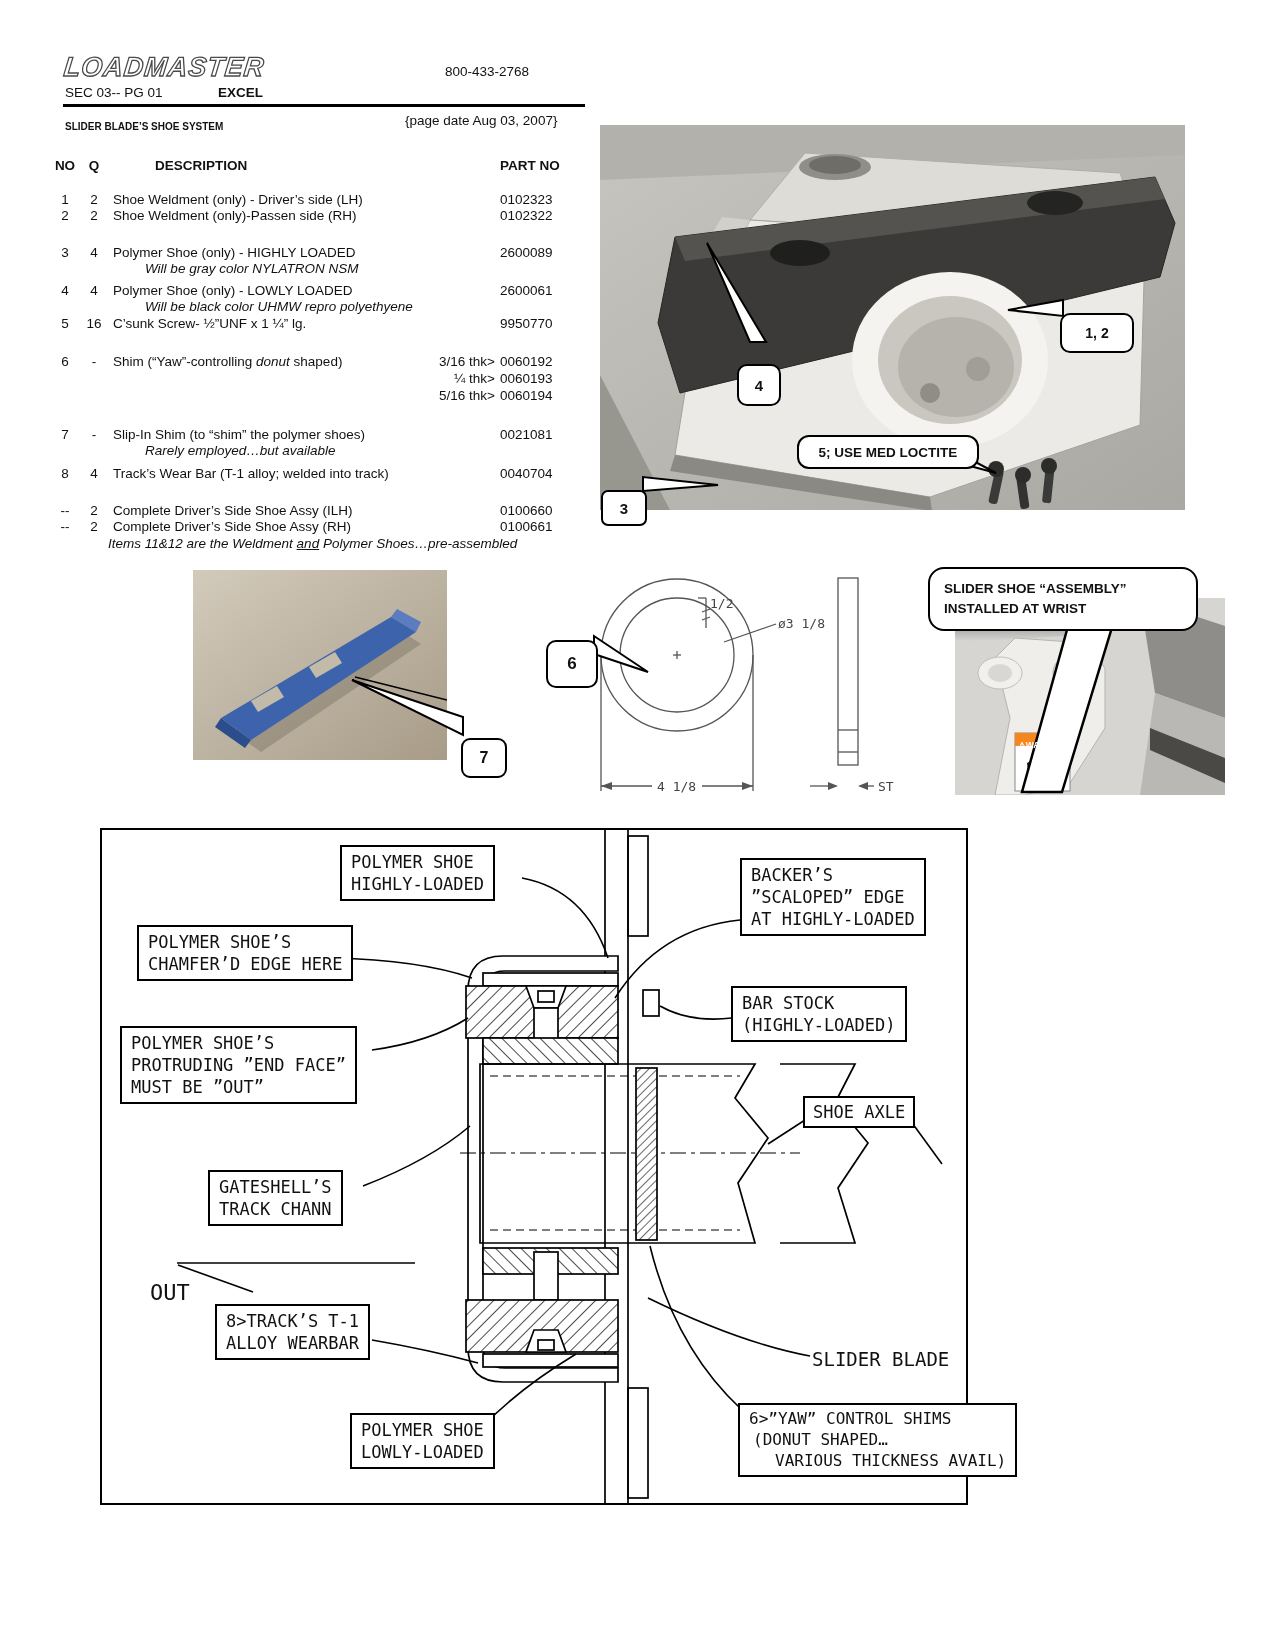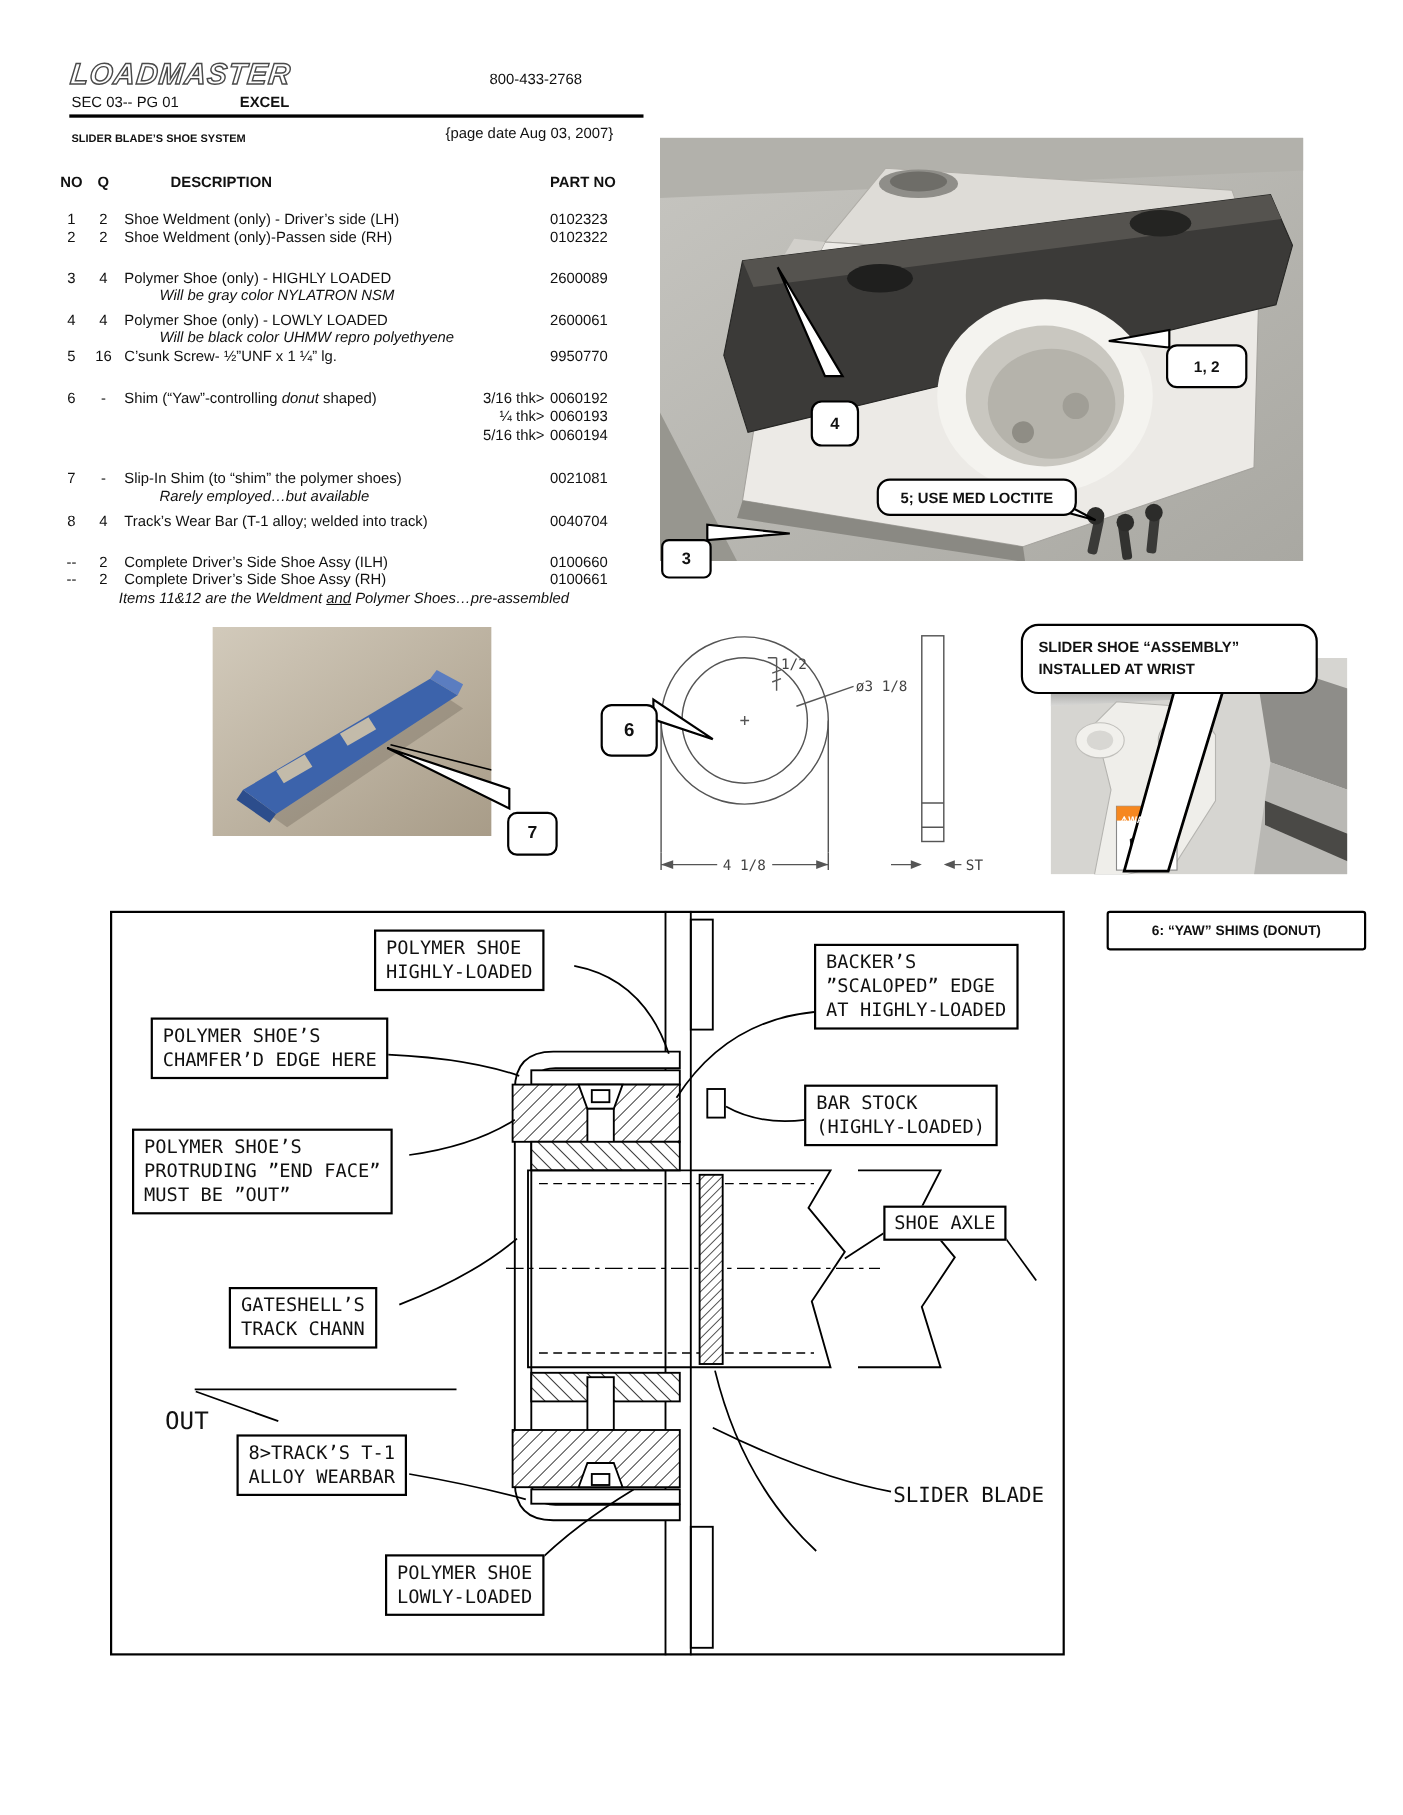--- a/index.html
+++ b/index.html
@@ -302,23 +302,20 @@
   </div>
   <div class="abs" style="left:1015px;top:739px;width:55px;height:13px;z-index:5;text-align:center;
        font-size:8.5px;font-weight:bold;color:#fff;font-family:'Liberation Sans',sans-serif;line-height:13px;"><span>⚠</span><span>WARNING</span></div>
   <div class="callout" style="left:928px;top:543px;width:252px;height:60px;border-radius:16px;
        font-size:13.5px;justify-content:flex-start;padding-left:14px;text-align:left;line-height:1.45;">
     <div>
       <div>SLIDER SHOE “ASSEMBLY”</div>
       <div>INSTALLED AT WRIST</div>
     </div>
   </div>
-  <div class="callout" style="left:1006px;top:804px;width:232px;height:32px;border-radius:3px;font-size:12.5px;">
-    <span>6: “YAW” SHIMS (DONUT)</span>
-    </div>
 
   <div class="abs" style="left:100px;top:828px;width:868px;height:677px;border:2px solid #000;box-sizing:border-box;"></div>
   <svg class="abs" style="left:100px;top:828px;" width="868" height="677" viewBox="0 0 868 677">
     <defs>
       <pattern id="hA" width="9" height="9" patternTransform="rotate(45)" patternUnits="userSpaceOnUse">
         <rect width="9" height="9" fill="#fff"></rect>
           <line x1="0" y1="0" x2="0" y2="9" stroke="#000" stroke-width="1.4"></line>
       </pattern>
       <pattern id="hB" width="9" height="9" patternTransform="rotate(-45)" patternUnits="userSpaceOnUse">
         <rect width="9" height="9" fill="#fff"></rect>
@@ -414,14 +411,19 @@
     <div>ALLOY WEARBAR</div>
   </div>
   <div class="cadbox" style="left:350px;top:1413px;">
     <div>POLYMER SHOE</div>
     <div>LOWLY-LOADED</div>
   </div>
   <div class="cadbox" style="left:803px;top:1096px;padding:3px 8px;">
     <div>SHOE AXLE</div>
   </div>
   <div class="cadtext" style="left:812px;top:1348px;font-size:19px;">SLIDER BLADE</div>
+  <div class="cadbox" style="left:738px;top:1403px;font-size:16px;">
+    <div>6&gt;”YAW” CONTROL SHIMS</div>
+    <div style="margin-left:4px;">(DONUT SHAPED…</div>
+    <div style="margin-left:26px;">VARIOUS THICKNESS AVAIL)</div>
+  </div>
 
 </div>
 
 </body></html>

